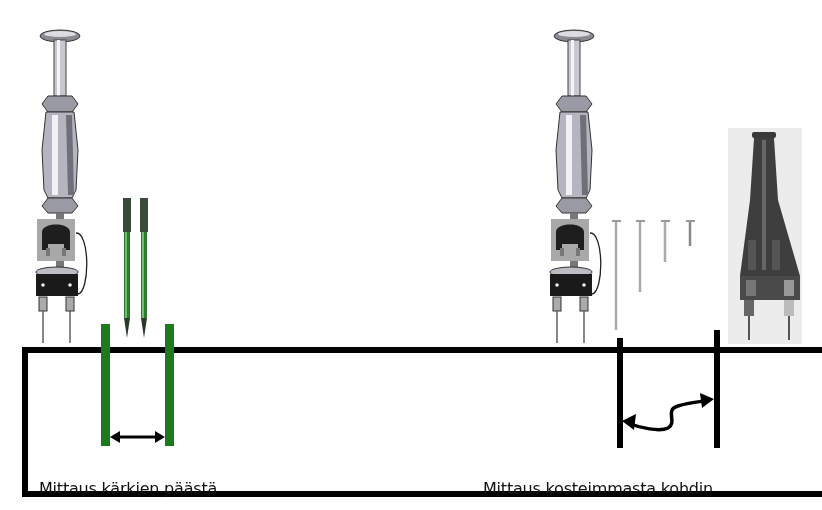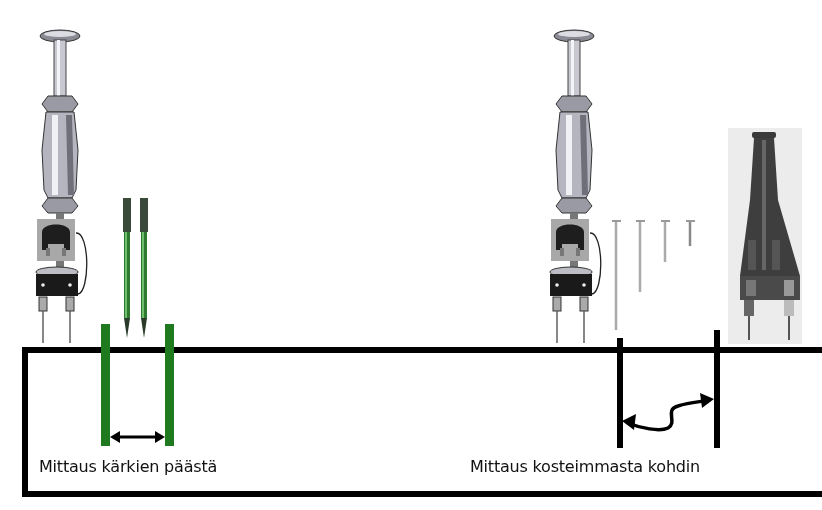--- a/index.html
+++ b/index.html
@@ -1,19 +1,19 @@
 <!DOCTYPE html>
 <html><head>
 <meta charset="utf-8">
 <style>
   html, body { margin:0; padding:0; background:#ffffff; }
   body { width:822px; height:510px; position:relative; overflow:hidden; font-family:"DejaVu Sans", sans-serif; }
   .abs { position:absolute; }
   svg { display:block; }
-  .label { position:absolute; font-family:"DejaVu Sans", sans-serif; font-size:16px; color:#111; white-space:nowrap; letter-spacing:-0.2px; }
+  .label { position:absolute; font-family:"DejaVu Sans", sans-serif; font-size:16px; color:#111; white-space:nowrap; letter-spacing:-0.2px;margin-top:22px; }
 </style>
 </head>
 <body>
 
 <svg class="abs" style="left:0;top:0" width="822" height="510" viewBox="0 0 822 510">
 
   <g>
     <line x1="22" y1="350" x2="822" y2="350" stroke="#000" stroke-width="6"></line>
     <line x1="25" y1="347" x2="25" y2="497" stroke="#000" stroke-width="6"></line>
     <line x1="22" y1="494" x2="822" y2="494" stroke="#000" stroke-width="6"></line>
@@ -139,13 +139,13 @@
     <rect x="746" y="280" width="10" height="16" fill="#777"></rect>
     <rect x="784" y="280" width="10" height="16" fill="#999"></rect>
     <rect x="744" y="300" width="10" height="16" fill="#666"></rect>
     <rect x="784" y="300" width="10" height="16" fill="#bbb"></rect>
     <line x1="749" y1="316" x2="749" y2="340" stroke="#555" stroke-width="2"></line>
     <line x1="789" y1="316" x2="789" y2="340" stroke="#555" stroke-width="2"></line>
   </g>
 </svg>
 
 <div class="label" style="left:39px; top:457px;">Mittaus kärkien päästä</div>
-<div class="label" style="left:470px; top:457px;">Mittaus kosteimmasta kohdin</div>
+<div class="label" style="left:483px; top:457px;">Mittaus kosteimmasta kohdin</div>
 
 </body></html>

